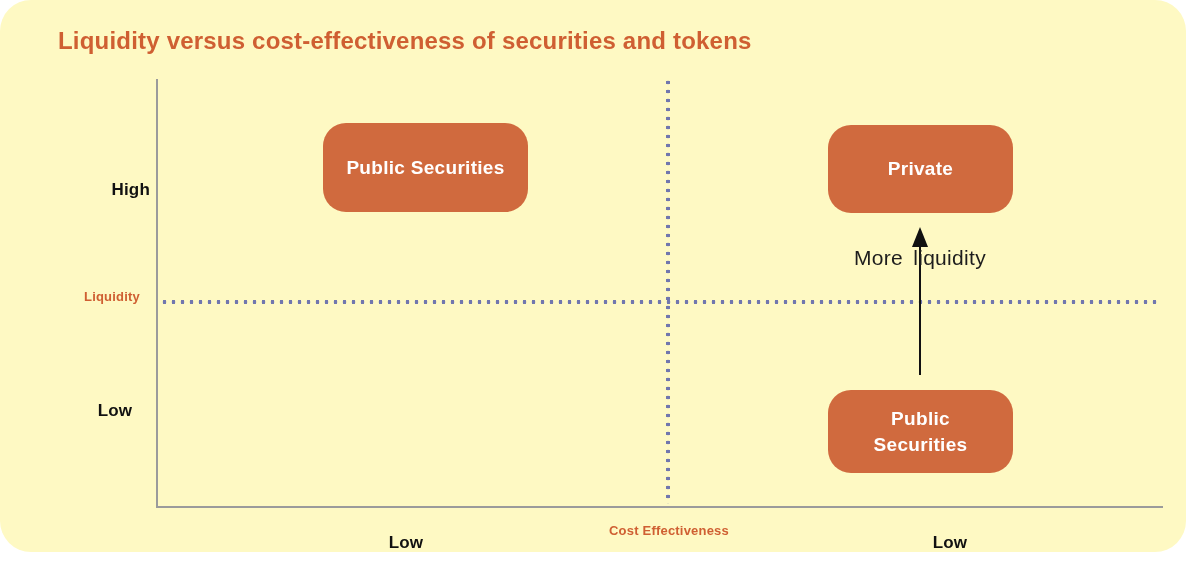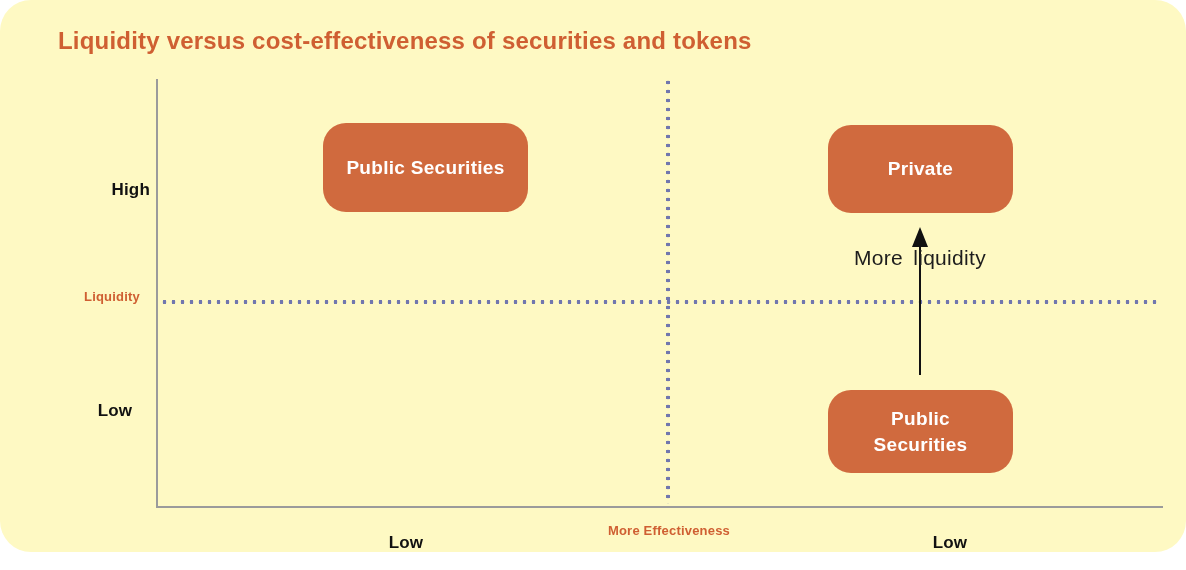--- a/index.html
+++ b/index.html
@@ -124,21 +124,21 @@
   <div class="axis-line x-axis"></div>
 
   <div class="dotted-v"></div>
   <div class="dotted-h"></div>
 
   <div class="tick tick-high">High</div>
   <div class="axis-label y-axis-label">Liquidity</div>
   <div class="tick tick-low-y">Low</div>
 
   <div class="tick tick-low-x-left">Low</div>
-  <div class="axis-label x-axis-label">More Effectiveness</div>
+  <div class="axis-label x-axis-label">Cost Effectiveness</div>
   <div class="tick tick-low-x-right">Low</div>
 
   <div class="qbox qbox-public">Public Securities</div>
   <div class="qbox qbox-tokens">Private</div>
   <div class="qbox qbox-private">Public Securities</div>
 
   <div class="arrow-line"></div>
   <div class="arrow-head"></div>
   <div class="arrow-annotation">More liquidity</div>
 

